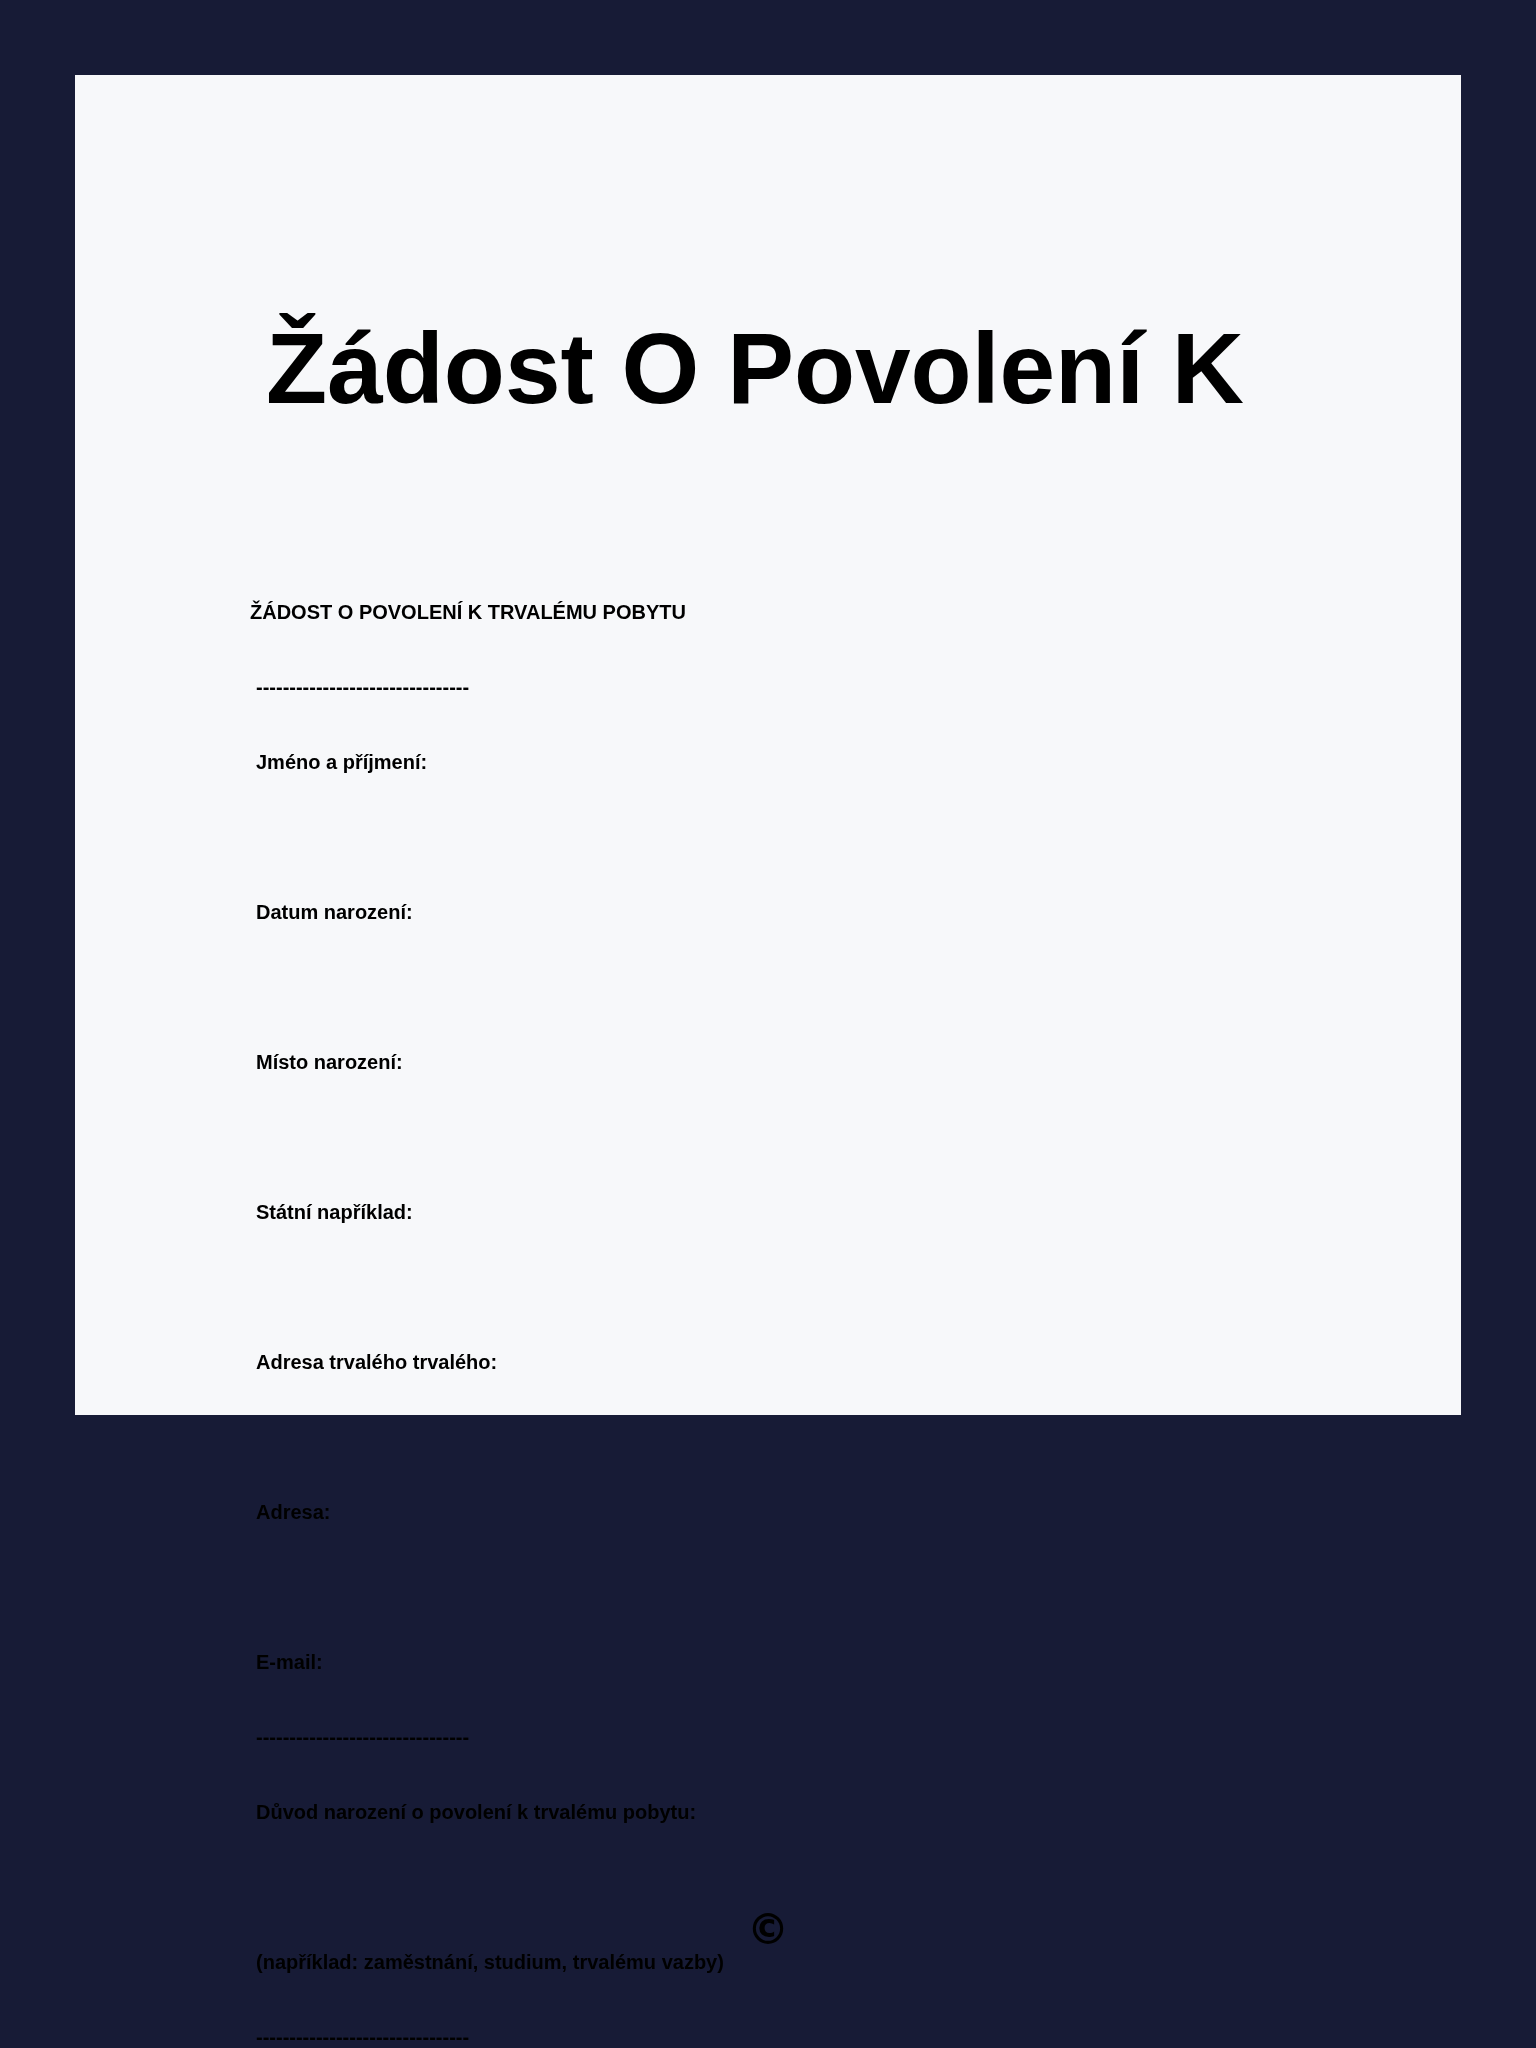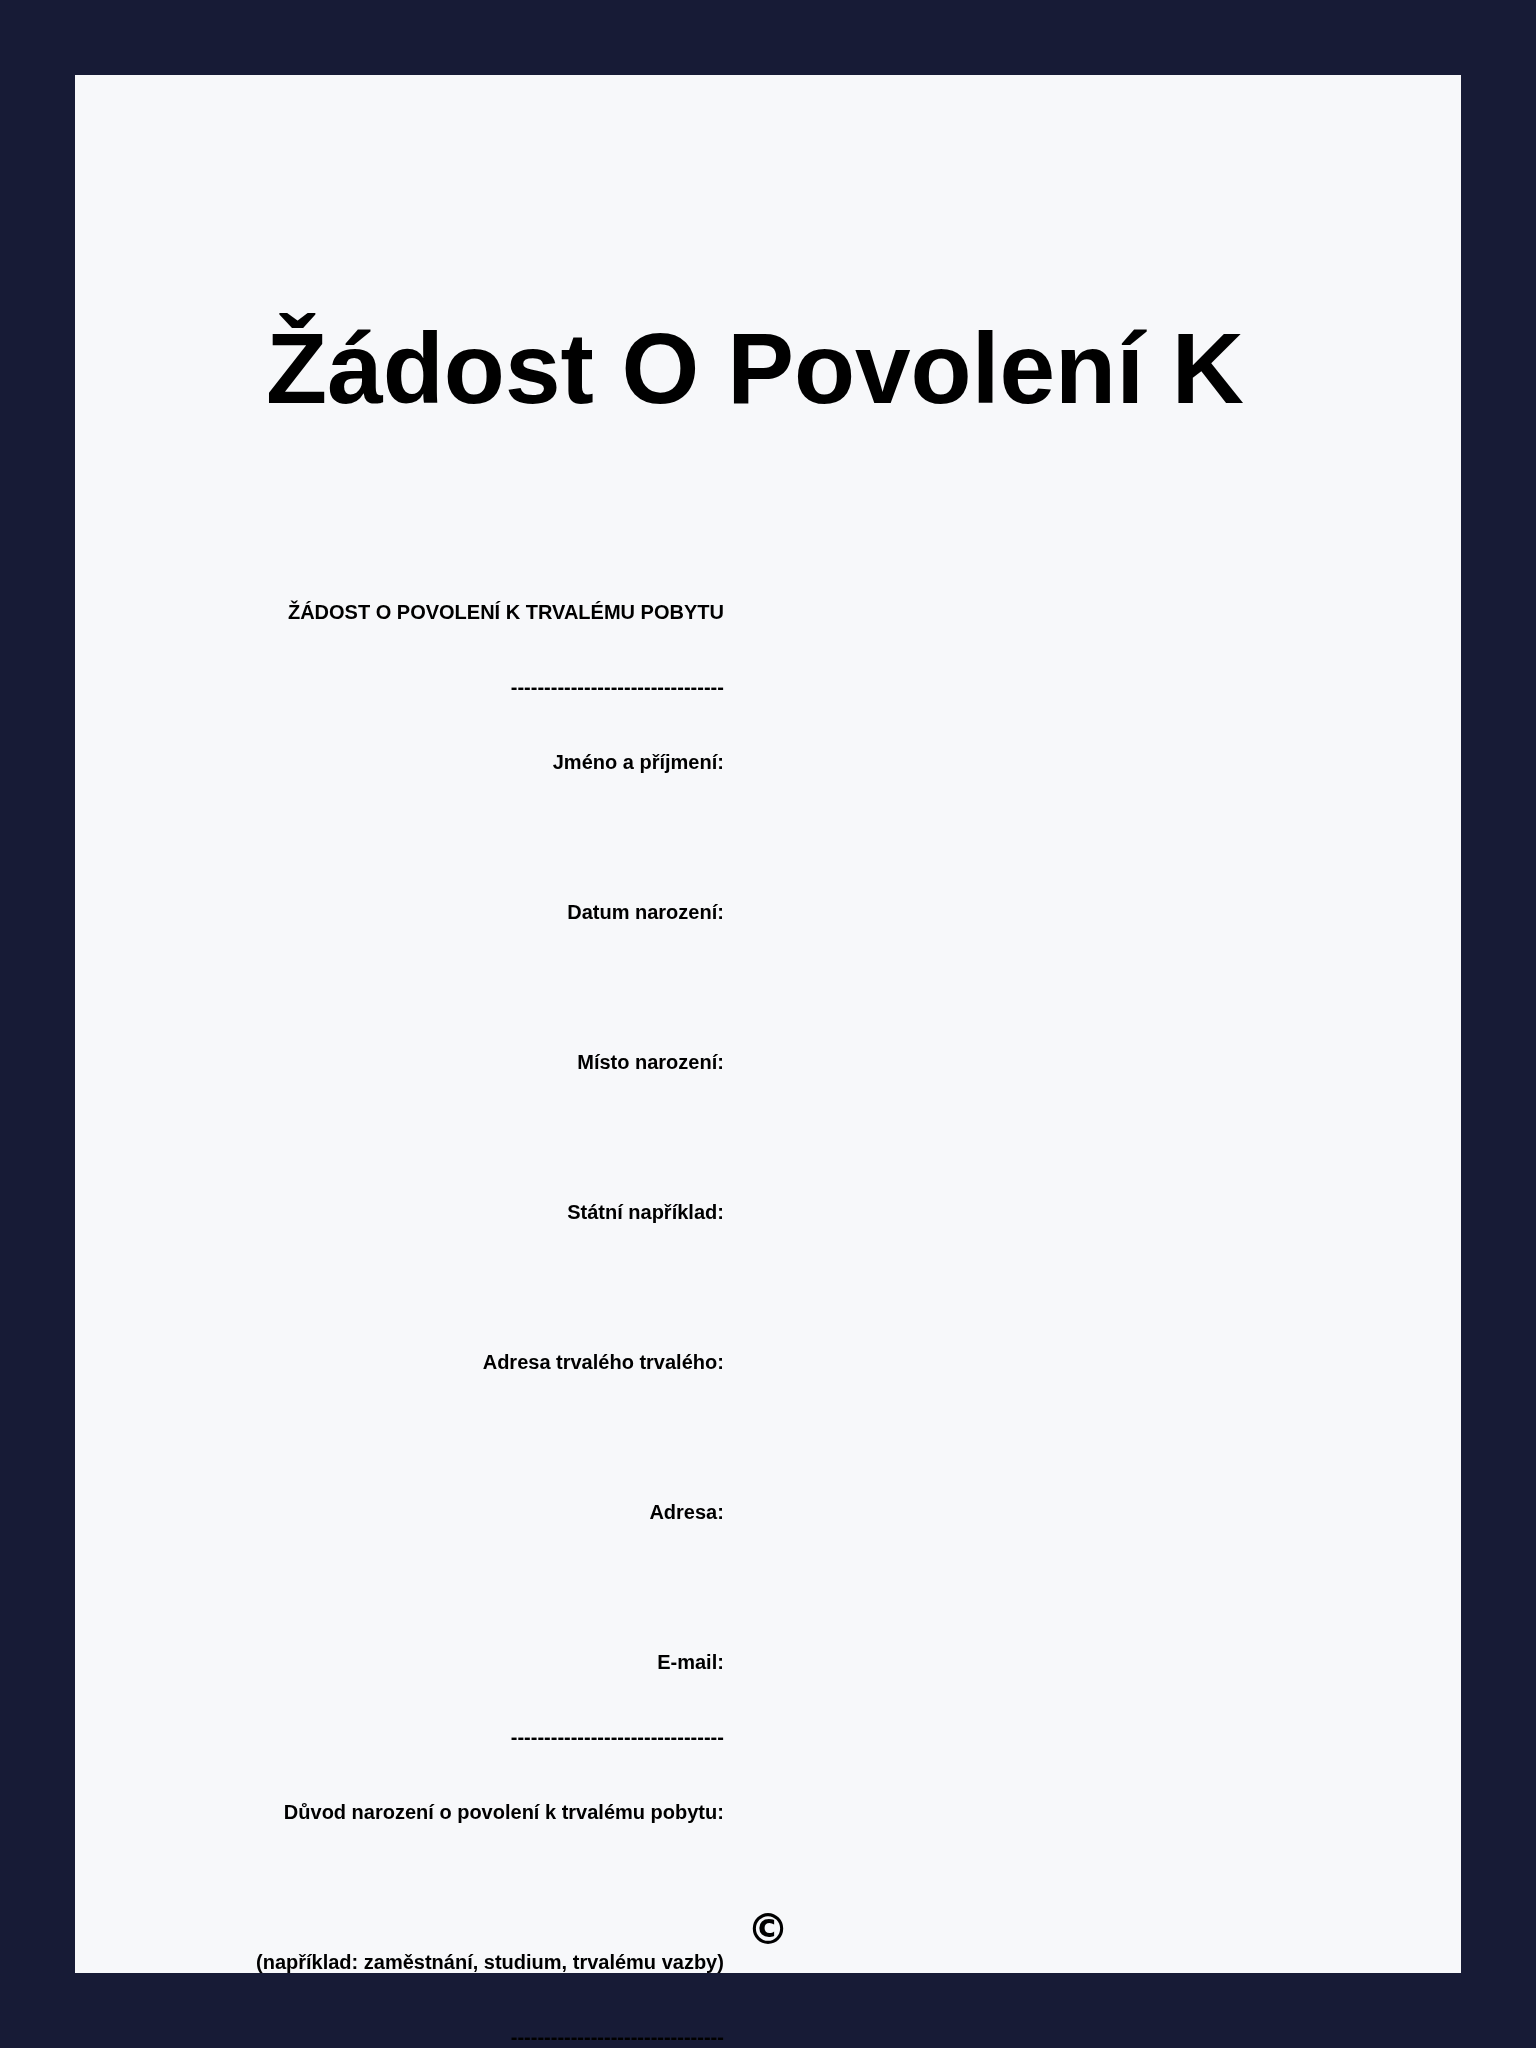--- a/index.html
+++ b/index.html
@@ -12,21 +12,21 @@
     background: #171b36;
     position: relative;
     overflow: hidden;
     font-family: "Liberation Sans", sans-serif;
   }
   .page {
     position: absolute;
     left: 75px;
     top: 75px;
     width: 1386px;
-    height: 1898px;
+    height: 1340px;
     background: #f7f8fa;
   }
   .title {
     position: absolute;
     left: 0;
     top: 243px;
     width: 1360px;
     margin: 0;
     text-align: center;
     font-family: "Liberation Sans", sans-serif;
@@ -45,21 +45,20 @@
     font-weight: bold;
     font-size: 20px;
     line-height: 25px;
     color: #000000;
     white-space: pre;
   }
   .line {
     display: block;
     height: 25px;
     white-space: pre;
-    text-align: right;
   }
   .line.indent { padding-left: 6px; }
   .copyright {
     position: absolute;
     left: 0;
     width: 1386px;
     top: 1830px;
     text-align: center;
     font-family: "DejaVu Sans", sans-serif;
     font-weight: bold;

